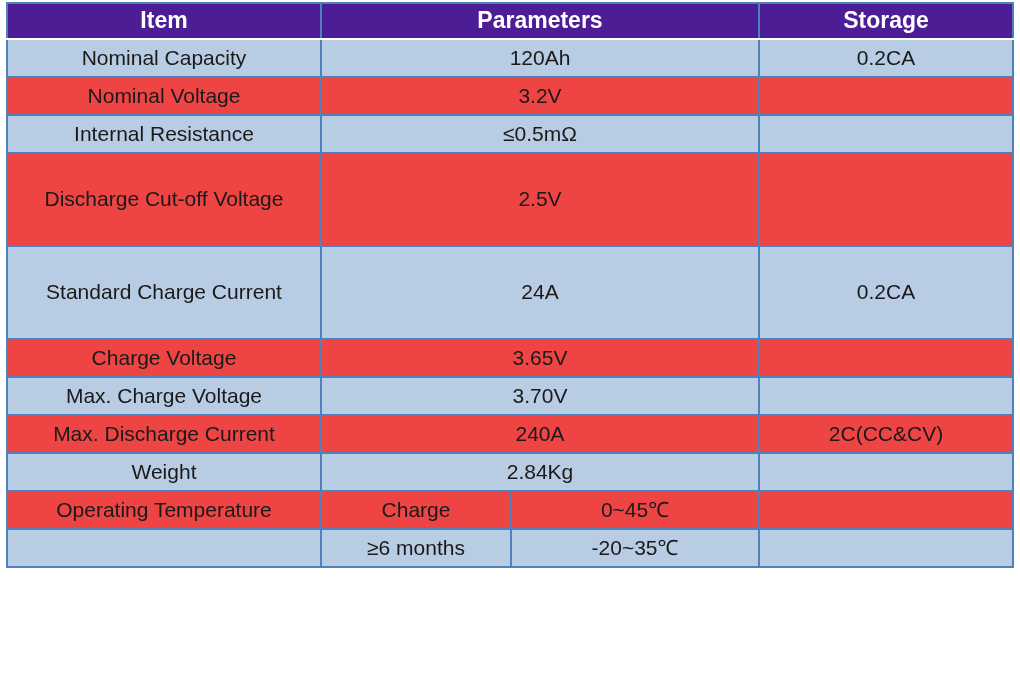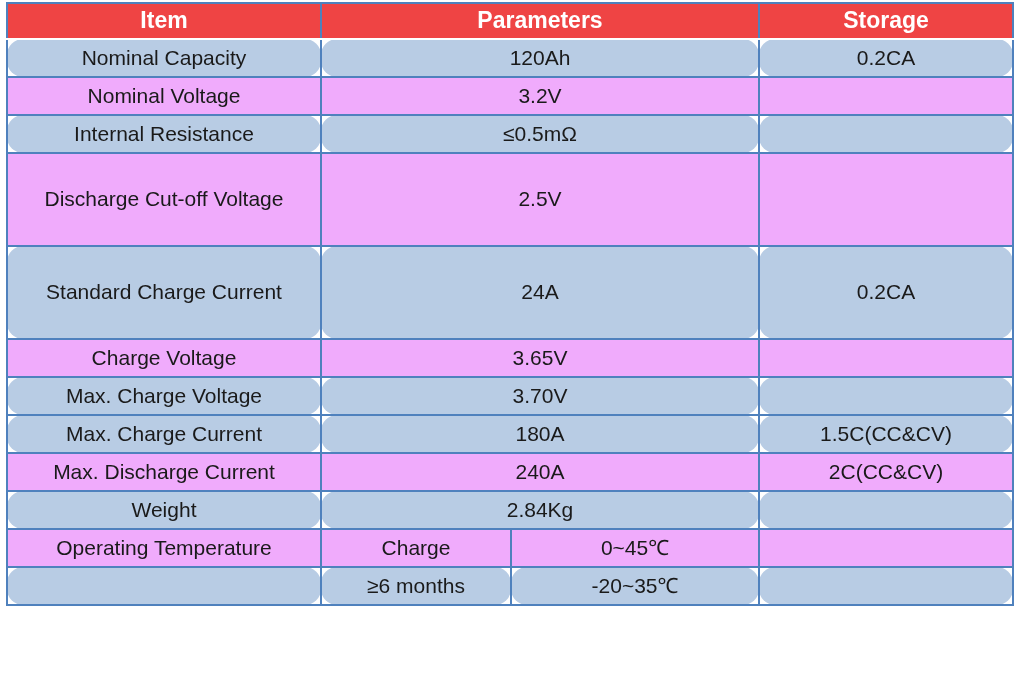--- a/index.html
+++ b/index.html
@@ -34,30 +34,30 @@
     border: 2px solid #4f81bd;
     text-align: center;
     vertical-align: middle;
     color: #1a1a1a;
     font-size: 21px;
     line-height: 1.28;
     padding: 2px 4px;
     box-sizing: border-box;
   }
   table.spec thead th {
-    background: #ef4444;
+    background: #4c1d95;
     color: #ffffff;
     font-weight: bold;
     font-size: 23px;
     height: 36px;
     border-color: #4f81bd;
     border-bottom-color: #ffffff;
   }
-  tr.shade > td { background: #b8cce4; border-radius: 16px; }
-  tr.plain > td { background: #f0abfc; }
+  tr.shade > td { background: #b8cce4; }
+  tr.plain > td { background: #ef4444; }
 
   td.h1 { height: 38px; }
   td.h2 { height: 93px; }
 </style>
 </head>
 <body>
 
 <div id="spec-wrap">
   <table class="spec">
     <colgroup>
@@ -102,25 +102,20 @@
         <tr class="plain">
           <td class="h1">Charge Voltage</td>
           <td class="h1" colspan="2">3.65V</td>
           <td class="h1"></td>
         </tr>
         <tr class="shade">
           <td class="h1">Max. Charge Voltage</td>
           <td class="h1" colspan="2">3.70V</td>
           <td class="h1"></td>
         </tr>
-        <tr class="shade">
-          <td class="h1">Max. Charge Current</td>
-          <td class="h1" colspan="2">180A</td>
-          <td class="h1">1.5C(CC&amp;CV)</td>
-        </tr>
         <tr class="plain">
           <td class="h1">Max. Discharge Current</td>
           <td class="h1" colspan="2">240A</td>
           <td class="h1">2C(CC&amp;CV)</td>
         </tr>
         <tr class="shade">
           <td class="h1">Weight</td>
           <td class="h1" colspan="2">2.84Kg</td>
           <td class="h1"></td>
         </tr>

